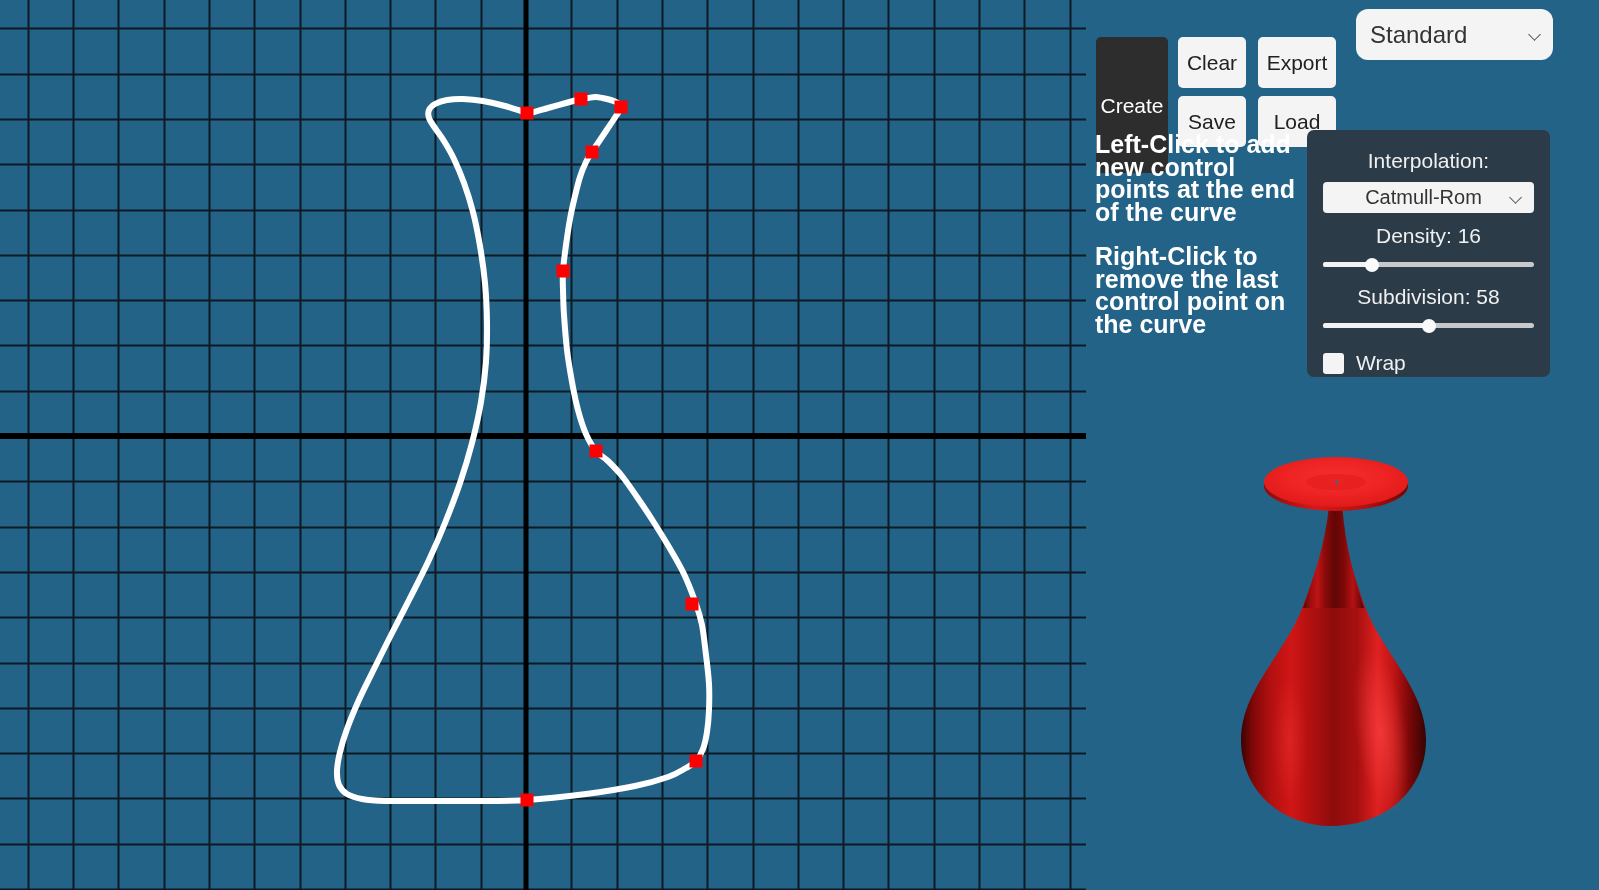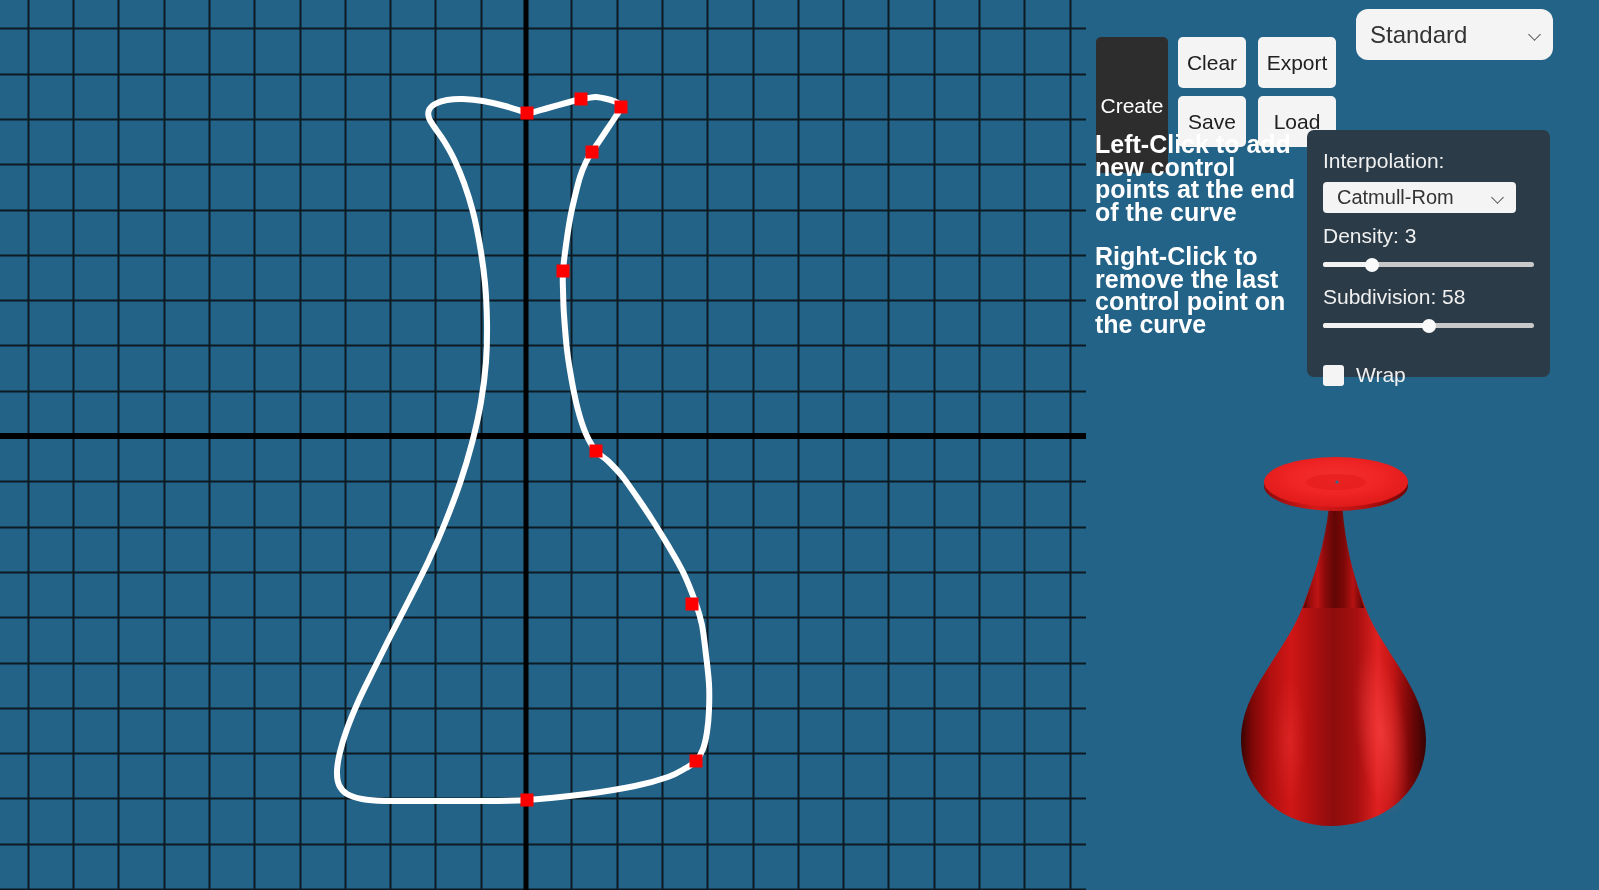--- a/index.html
+++ b/index.html
@@ -100,32 +100,33 @@
   #help-text p + p { margin-top: 22px; }
 
   
   #interp-panel {
     position: absolute;
     left: 221px; top: 130px;
     width: 243px; height: 247px;
     background: #2b3b47;
     border-radius: 7px;
     padding: 18px 16px 0 16px;
+    text-align: center;
   }
   #interp-panel .panel-label {
     color: #f0f0f0;
     font-size: 21px;
     line-height: 25px;
     display: block;
   }
   #interp-select {
     position: relative;
     left: 0; top: 0;
     margin-top: 9px;
-    width: 193px; height: 31px;
+    width: 211px; height: 31px;
     font-size: 20px;
     border-radius: 4px;
   }
   .val-label {
     display: block;
     color: #f0f0f0;
     font-size: 21px;
     line-height: 24px;
     margin-top: 11px;
   }
@@ -154,21 +155,21 @@
     position: absolute;
     top: 2px;
     width: 14px; height: 14px;
     margin-left: -7px;
     border-radius: 50%;
     background: #fafafa;
   }
   .checkrow {
     display: flex;
     align-items: center;
-    margin-top: 28px;
+    margin-top: 16px;
   }
   .checkbox {
     width: 21px; height: 21px;
     background: #f4f4f4;
     border-radius: 3px;
     flex: 0 0 auto;
     cursor: pointer;
   }
   .checkrow .ck-label {
     color: #f0f0f0;
@@ -270,21 +271,21 @@
     </div>
 
     <div id="interp-panel">
       <span class="panel-label">Interpolation:</span>
 
       <div class="select-box" id="interp-select">
         <span class="sel-label">Catmull-Rom</span>
         <span class="chev"></span>
       </div>
 
-      <span class="val-label">Density: 3</span>
+      <span class="val-label">Density: 16</span>
       <div class="slider" id="density-slider">
         <div class="track"></div>
         <div class="fill" style="width: 23%;"></div>
         <div class="thumb" style="left: 23%;"></div>
       </div>
 
       <span class="val-label">Subdivision: 58</span>
       <div class="slider" id="subdivision-slider">
         <div class="track"></div>
         <div class="fill" style="width: 50%;"></div>

